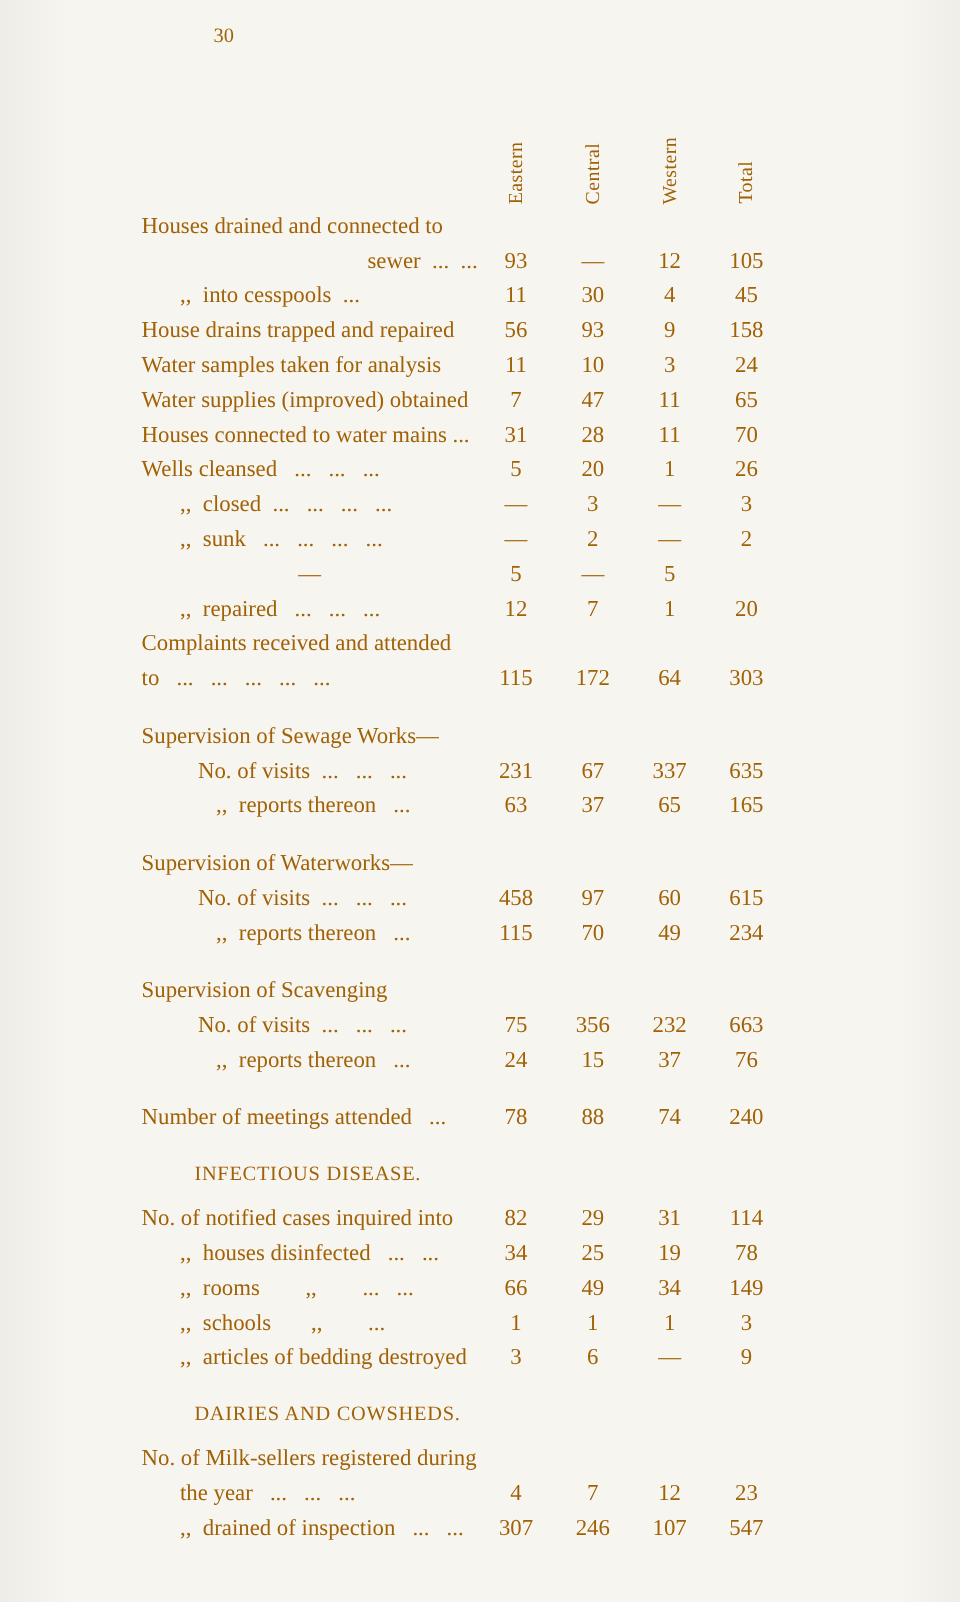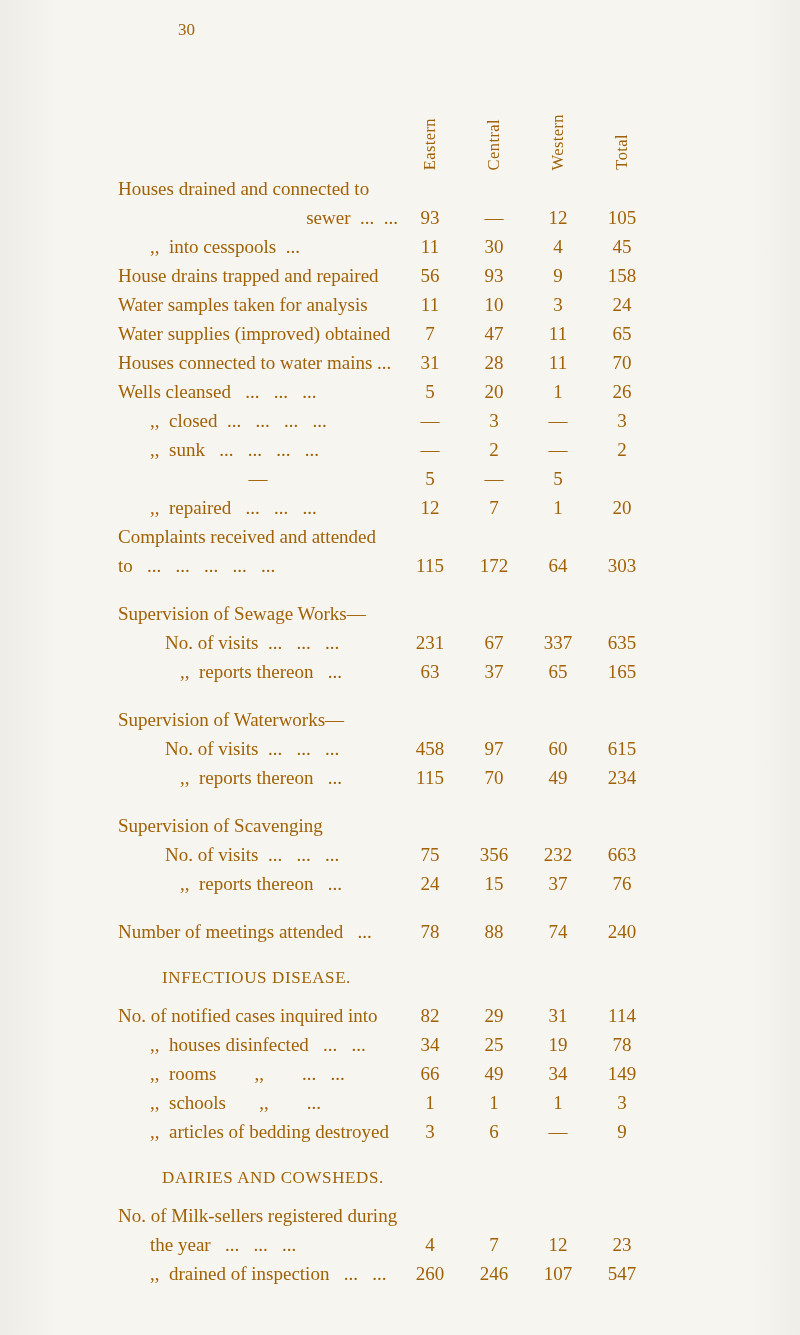--- a/index.html
+++ b/index.html
@@ -290,21 +290,21 @@
           </div>
           <div class="row">
             <div class="label ind-1">the year   ...   ...   ...</div>
             <div class="value">4</div>
             <div class="value">7</div>
             <div class="value">12</div>
             <div class="value">23</div>
           </div>
           <div class="row">
             <div class="label ind-1">,,  drained of inspection   ...   ...</div>
-            <div class="value">260</div>
+            <div class="value">307</div>
             <div class="value">246</div>
             <div class="value">107</div>
             <div class="value">547</div>
           </div>
         </div>
       </div>
   </div>
 </div>
 
 </body></html>

